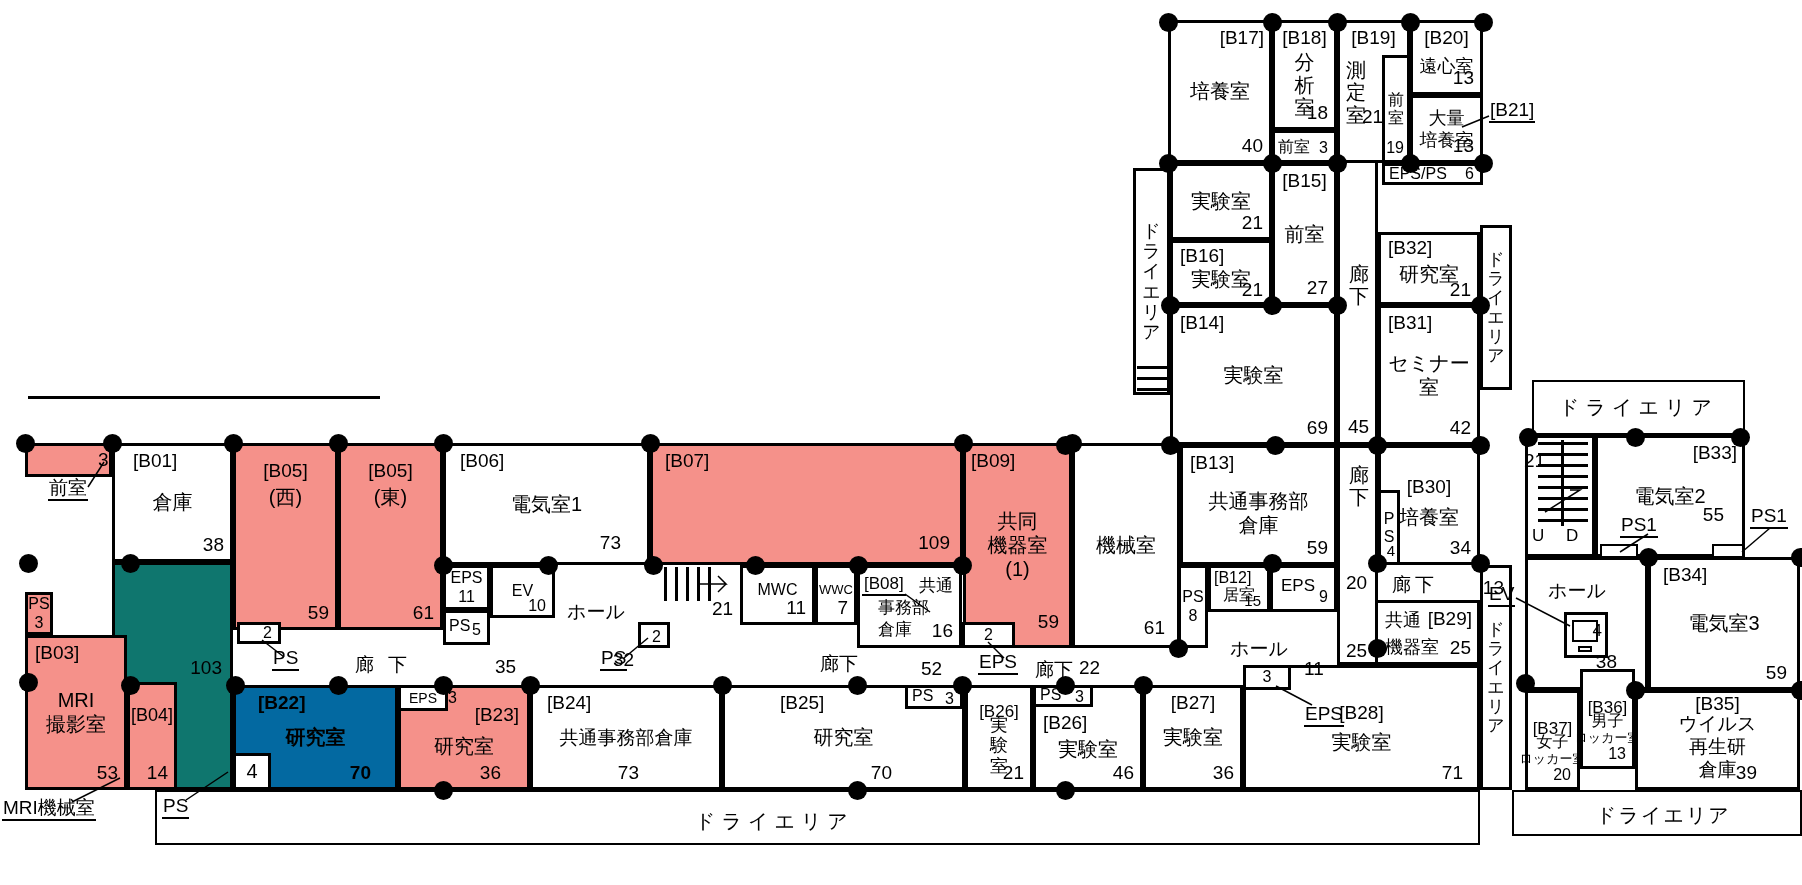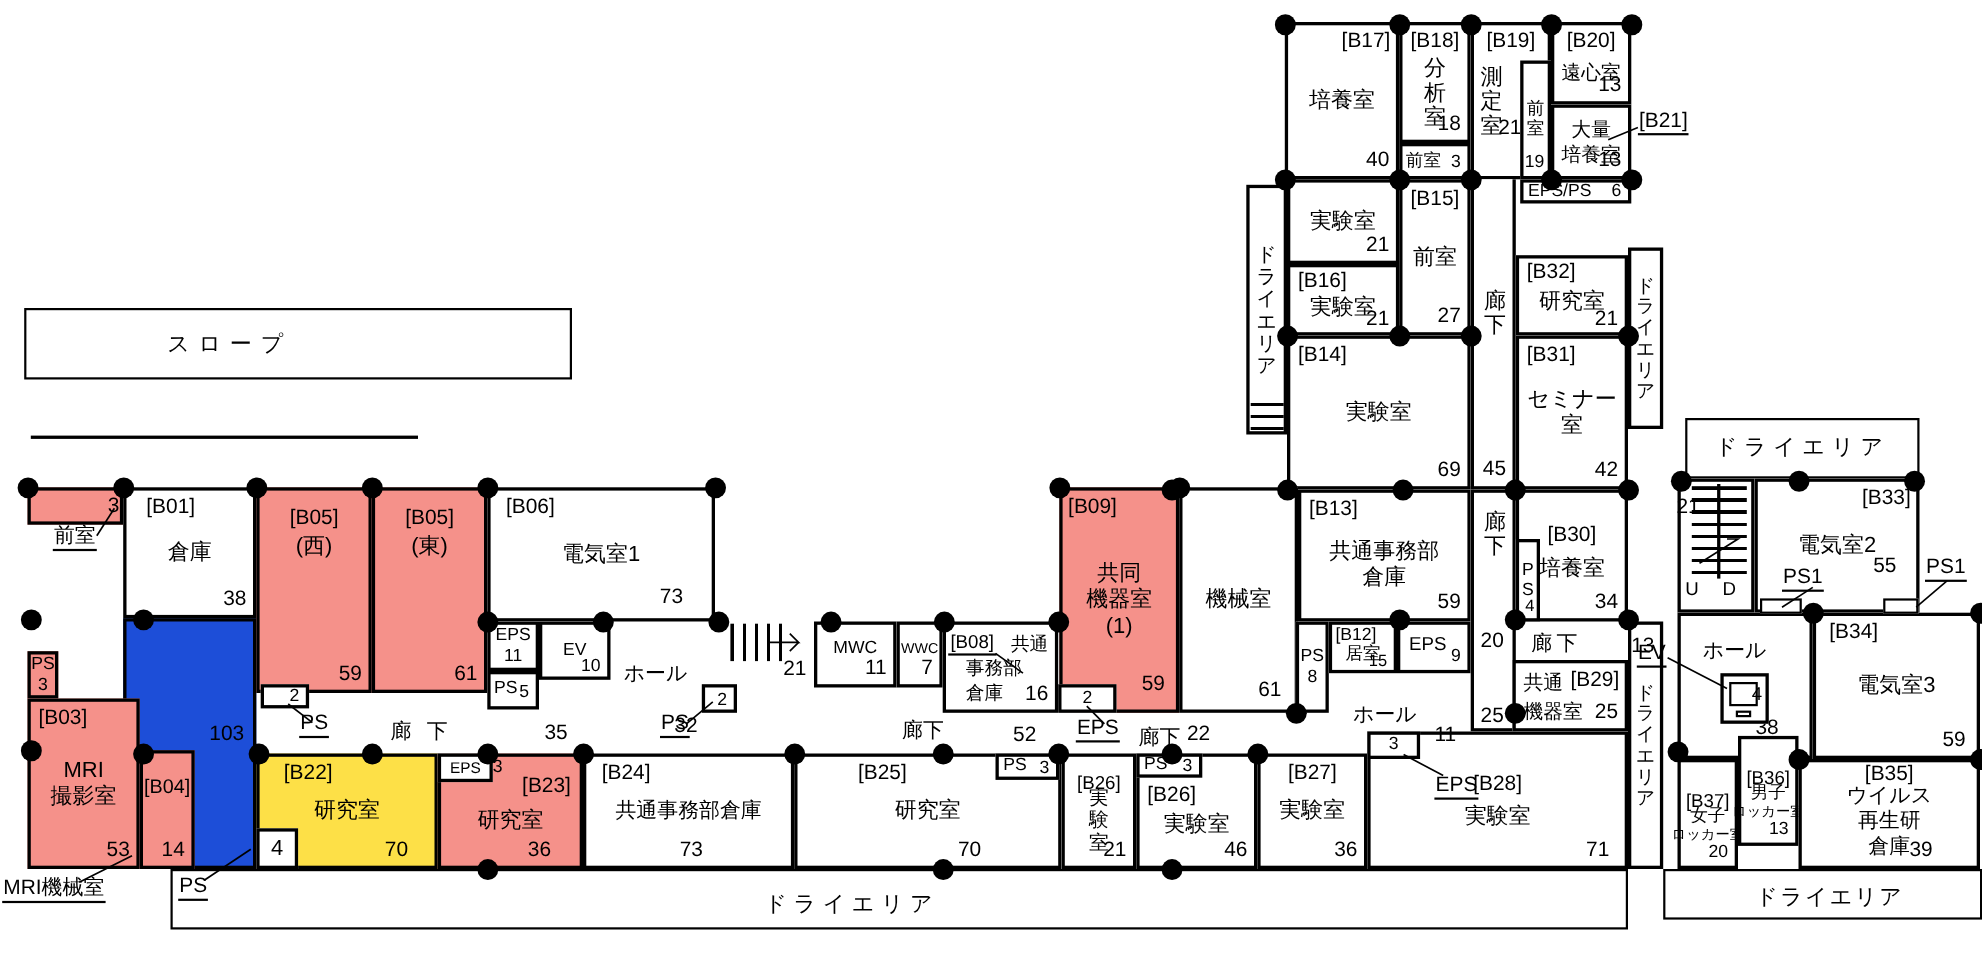--- a/index.html
+++ b/index.html
@@ -30,23 +30,20 @@
 .wall{position:absolute;background:#000;z-index:20}
 .hatchV{position:absolute;background:repeating-linear-gradient(90deg,#000 0,#000 3px,transparent 3px,transparent 11px);z-index:15}
 .hatchH{position:absolute;background:repeating-linear-gradient(180deg,#000 0,#000 3px,transparent 3px,transparent 11px);z-index:15}
 #leads{position:absolute;inset:0;z-index:45;pointer-events:none}
 </style>
 </head>
 <body>
 
 <div id="plan">
 
- <div class="room thin" style="left:22px;top:280px;width:498px;height:65px">
-  <span class="nm" style="position:absolute;left:128px;top:20px;letter-spacing:8px">スロープ</span>
- </div>
  <div class="wall" style="left:28px;top:396px;width:352px;height:3px"></div>
 
  <div class="room" style="left:1168px;top:20px;width:104px;height:143px">
   <span class="rid tr">[B17]</span>
   <span class="nm">培養室</span>
   <span class="ar">40</span>
  </div>
  <div class="room" style="left:1272px;top:20px;width:65px;height:110px">
   <span class="rid">[B18]</span>
   <span class="stack" style="margin-top:20px">分析室</span>
@@ -124,21 +121,21 @@
  </div>
 
  <div class="room pink" style="left: 25px; top: 443px; width: 87px; height: 34px; background: rgb(245, 145, 138);"></div>
  <span class="lbl" style="left:98px;top:449px">3</span>
  <span class="co" style="left:48px;top:478px">前室</span>
  <div class="room" style="left:112px;top:443px;width:121px;height:119px">
   <span class="rid tl" style="left:18px">[B01]</span>
   <span class="nm">倉庫</span>
   <span class="ar">38</span>
  </div>
- <div class="room pink" style="left: 112px; top: 562px; width: 121px; height: 228px; background: #1d4ed8;">
+ <div class="room pink" style="left: 112px; top: 562px; width: 121px; height: 228px; background: #0f766e;">
   <span class="lbl" style="right:8px;top:92px;left:auto">103</span>
  </div>
  <div class="room pink z2" style="left: 25px; top: 592px; width: 28px; height: 43px; background: rgb(245, 145, 138);">
   <span class="nm sm">PS</span>
   <span class="nm sm">3</span>
  </div>
  <div class="room pink" style="left: 25px; top: 635px; width: 102px; height: 155px; background: rgb(245, 145, 138);">
   <span class="rid tl">[B03]</span>
   <span class="nm">MRI</span>
   <span class="nm">撮影室</span>
@@ -188,20 +185,24 @@
  </div>
  <div class="reg" style="left:555px;top:565px;width:95px;height:123px">
   <span class="lbl" style="left:12px;top:34px">ホール</span>
   <span class="lbl" style="left:58px;top:84px">32</span>
  </div>
  <div class="reg" style="left:233px;top:630px;width:322px;height:58px">
   <span class="lbl" style="left:122px;top:22px;letter-spacing:14px">廊下</span>
   <span class="lbl" style="left:262px;top:26px">35</span>
  </div>
 
+ <div class="room pink" style="left: 650px; top: 443px; width: 313px; height: 122px; background: rgb(245, 145, 138);">
+  <span class="rid tl" style="left:12px">[B07]</span>
+  <span class="ar" style="right:10px;bottom:8px">109</span>
+ </div>
  <div class="hatchV" style="left:664px;top:567px;width:50px;height:34px"></div>
  <span class="lbl" style="left:712px;top:598px">21</span>
  <div class="room z2" style="left:638px;top:622px;width:32px;height:26px">
   <span class="ar" style="font-size:16px;bottom:-1px">2</span>
  </div>
  <span class="co" style="left:600px;top:648px">PS</span>
 
  <div class="room" style="left:740px;top:565px;width:75px;height:60px">
   <span class="nm sm" style="margin-bottom:10px">MWC</span>
   <span class="ar">11</span>
@@ -283,21 +284,21 @@
   <span class="lbl" style="left:14px;top:7px;letter-spacing:4px">廊下</span>
   <span class="lbl" style="right:8px;top:12px;left:auto">13</span>
  </div>
  <div class="room" style="left:1375px;top:600px;width:105px;height:65px">
   <span class="rid tr" style="top:5px">[B29]</span>
   <span class="lbl" style="left:7px;top:5px;font-size:18px">共通</span>
   <span class="lbl" style="left:7px;top:32px;font-size:18px">機器室</span>
   <span class="ar">25</span>
  </div>
 
- <div class="room pink" style="left: 233px; top: 685px; width: 165px; height: 105px; background: #fde047;">
+ <div class="room pink" style="left: 233px; top: 685px; width: 165px; height: 105px; background: #0369a1; font-weight: bold;">
   <span class="rid tl" style="left:22px">[B22]</span>
   <span class="nm">研究室</span>
   <span class="ar" style="right:24px">70</span>
  </div>
  <div class="room z2" style="left:398px;top:685px;width:50px;height:26px">
   <span class="nm" style="font-size:14px">EPS</span>
  </div>
  <span class="lbl" style="left:448px;top:689px;font-size:16px">3</span>
  <div class="room pink" style="left: 398px; top: 685px; width: 132px; height: 105px; background: rgb(245, 145, 138);">
   <span class="rid" style="top:16px;text-align:right;right:8px;left:auto">[B23]</span>

